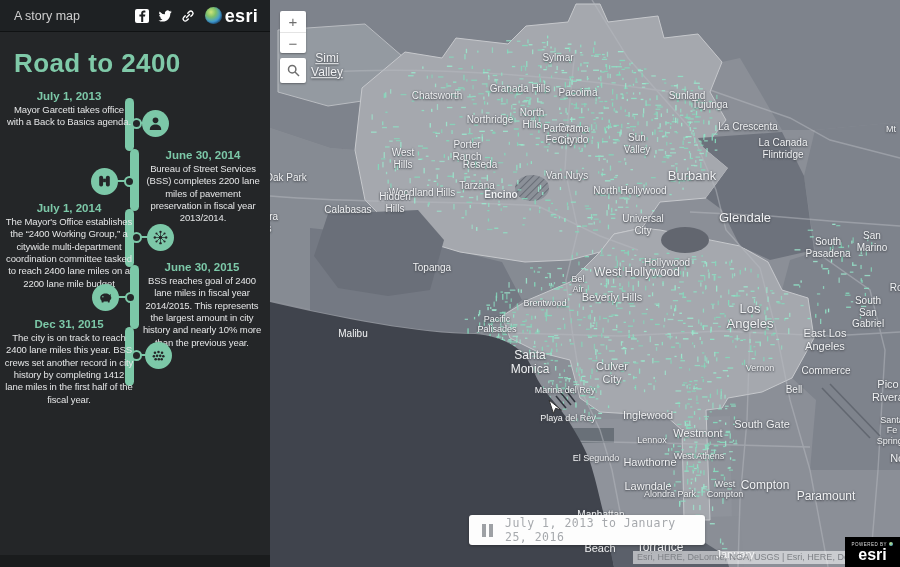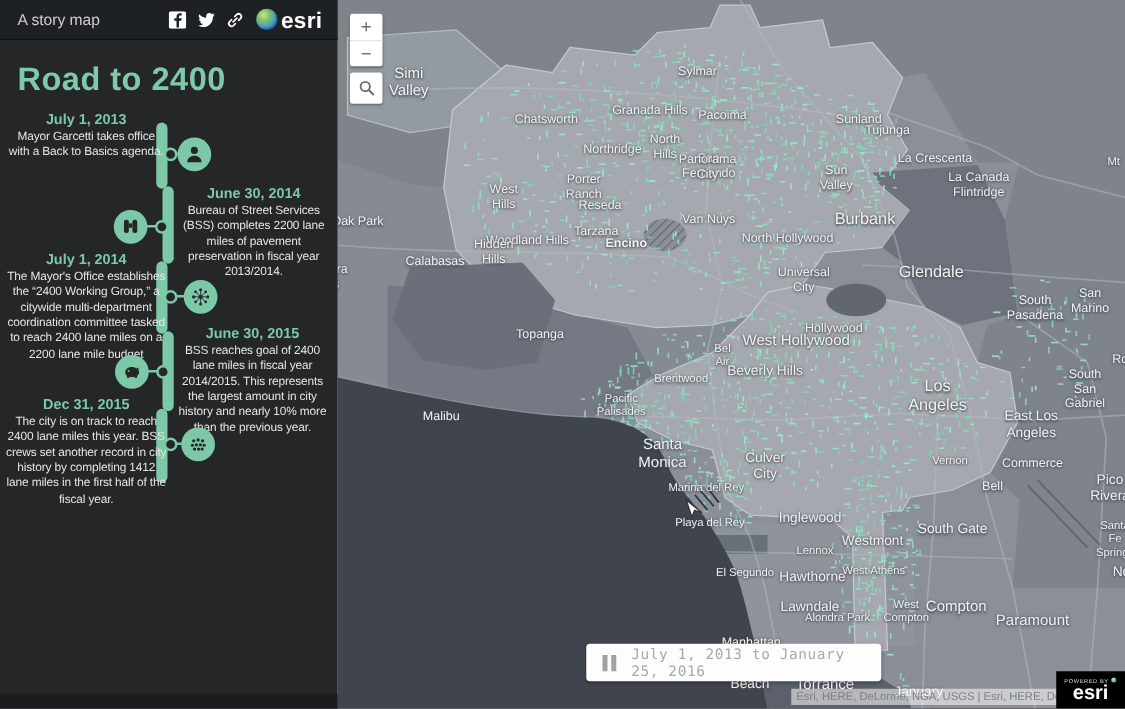--- a/index.html
+++ b/index.html
@@ -1859,41 +1859,41 @@
       <path d="M0,302 C70,318 150,334 205,334 C240,337 256,352 264,372 C272,392 288,404 298,420 C308,436 316,450 320,462 C326,480 330,500 338,532 L344,567 L0,567 Z" fill="#40444d"></path>
       <path d="M344,567 L338,540 C360,531 396,527 426,537 L456,556 L459,567 Z" fill="#5b606a"></path>
       <g stroke="#30343c" stroke-width="1.5">
           <path d="M286,396 l10,12"></path>
           <path d="M290,392 l11,13"></path>
           <path d="M295,389 l10,13"></path>
         </g>
     </svg>
 
     <div id="map-labels">
-        <div class="mlabel" style="left: 57px; top: 66px; font-size: 12px;">Simi
+        <div class="mlabel" style="left: 57px; top: 66px; font-size: 12px; text-decoration: underline;">Simi
 Valley</div>
         <div class="mlabel" style="left: 288px; top: 58px; font-size: 10px;">Sylmar</div>
         <div class="mlabel" style="left: 297px; top: 133px; font-size: 10px;">San
 Fernando</div>
         <div class="mlabel" style="left: 197px; top: 150px; font-size: 10px;">Porter
 Ranch</div>
         <div class="mlabel" style="left: 167px; top: 96px; font-size: 10px;">Chatsworth</div>
         <div class="mlabel" style="left: 250px; top: 89px; font-size: 10px;">Granada Hills</div>
         <div class="mlabel" style="left: 308px; top: 93px; font-size: 10px;">Pacoima</div>
         <div class="mlabel" style="left: 417px; top: 96px; font-size: 10px;">Sunland</div>
         <div class="mlabel" style="left: 440px; top: 105px; font-size: 10px;">Tujunga</div>
         <div class="mlabel" style="left: 478px; top: 127px; font-size: 10px;">La Crescenta</div>
         <div class="mlabel" style="left: 513px; top: 148px; font-size: 10px;">La Canada
 Flintridge</div>
         <div class="mlabel" style="left: 220px; top: 120px; font-size: 10px;">Northridge</div>
         <div class="mlabel" style="left: 262px; top: 118px; font-size: 10px;">North
 Hills</div>
         <div class="mlabel" style="left: 296px; top: 134px; font-size: 10px;">Panorama
 City</div>
-        <div class="mlabel" style="left: 367px; top: 143px; font-size: 10px; margin-left: 32px;">Sun
+        <div class="mlabel" style="left: 367px; top: 143px; font-size: 10px;">Sun
 Valley</div>
         <div class="mlabel" style="left: 133px; top: 158px; font-size: 10px;">West
 Hills</div>
         <div class="mlabel" style="left: 210px; top: 165px; font-size: 10px;">Reseda</div>
         <div class="mlabel" style="left: 207px; top: 186px; font-size: 10px;">Tarzana</div>
         <div class="mlabel" style="left: 231px; top: 195px; font-size: 10px; font-weight: bold;">Encino</div>
         <div class="mlabel" style="left: 152px; top: 193px; font-size: 10px;">Woodland Hills</div>
         <div class="mlabel" style="left: 125px; top: 202px; font-size: 10px;">Hidden
 Hills</div>
         <div class="mlabel" style="left: 78px; top: 210px; font-size: 10px;">Calabasas</div>

